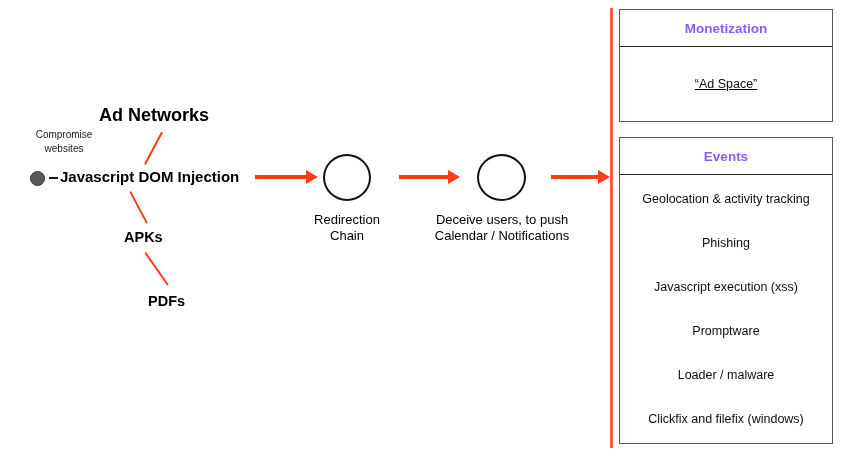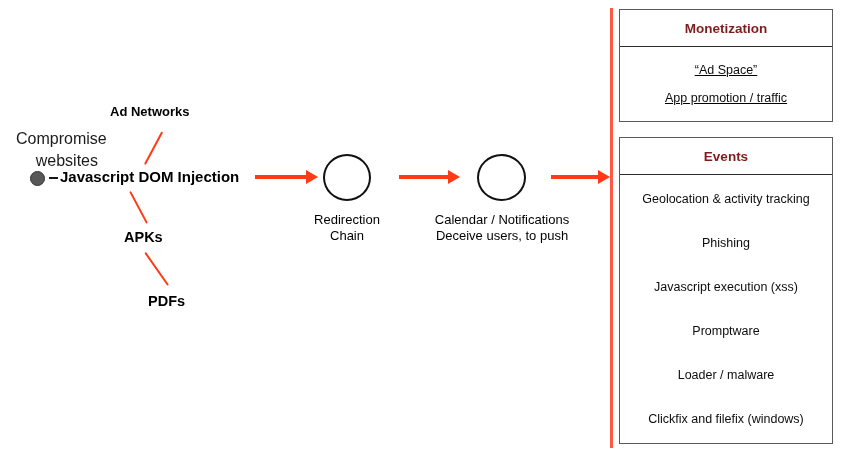--- a/index.html
+++ b/index.html
@@ -29,33 +29,33 @@
   .bold {
     font-weight: bold;
   }
   .center {
     text-align: center;
     white-space: normal;
   }
 
   
   #compromise-label {
-    left: 16px;
+    left: 23px;
     top: 128px;
-    font-size: 16px;
+    font-size: 10px;
     color: #1b1b1b;
-    text-align: right;
+    text-align: center;
     white-space: normal;
     width: 82px;
     line-height: 1.35;
   }
   #ad-networks-label {
-    left: 110px;
+    left: 99px;
     top: 104px;
-    font-size: 13px;
+    font-size: 18px;
   }
   #apks-label {
     left: 124px;
     top: 228px;
     font-size: 14.5px;
   }
   #pdfs-label {
     left: 148px;
     top: 292px;
     font-size: 14.5px;
@@ -176,21 +176,21 @@
   #panel-events { top: 137px; height: 307px; }
 
   .panel-header {
     border-bottom: 1.5px solid #2a2a2a;
     height: 36px;
     display: flex;
     align-items: center;
     justify-content: center;
     font-size: 13.5px;
     font-weight: bold;
-    color: #7f1d1d;
+    color: #8b5cf6;
   }
   .panel-body {
     display: flex;
     flex-direction: column;
     justify-content: space-around;
     align-items: center;
     height: calc(100% - 36px);
     padding: 2px 4px;
     box-sizing: border-box;
   }
@@ -231,33 +231,32 @@
   <div class="node-circle" id="circle-redirection"></div>
   <div class="txt center" id="redirection-caption">
     <div>Redirection</div>
     <div>Chain</div>
   </div>
 
   <div class="arrow" id="arrow-2"></div>
 
   <div class="node-circle" id="circle-deceive"></div>
   <div class="txt center" id="deceive-caption">
+    <div>Deceive users, to push</div>
     <div>Calendar / Notifications</div>
-    <div>Deceive users, to push</div>
   </div>
 
   <div class="arrow" id="arrow-3"></div>
 
   <div id="red-rail"></div>
 
   <div class="panel" id="panel-monetization">
     <div class="panel-header">Monetization</div>
     <div class="panel-body">
       <div class="panel-row">“Ad Space”</div>
-      <div class="panel-row">App promotion / traffic</div>
     </div>
   </div>
 
   <div class="panel" id="panel-events">
     <div class="panel-header">Events</div>
     <div class="panel-body">
       <div class="panel-row">Geolocation &amp; activity tracking</div>
       <div class="panel-row">Phishing</div>
       <div class="panel-row">Javascript execution (xss)</div>
       <div class="panel-row">Promptware</div>

